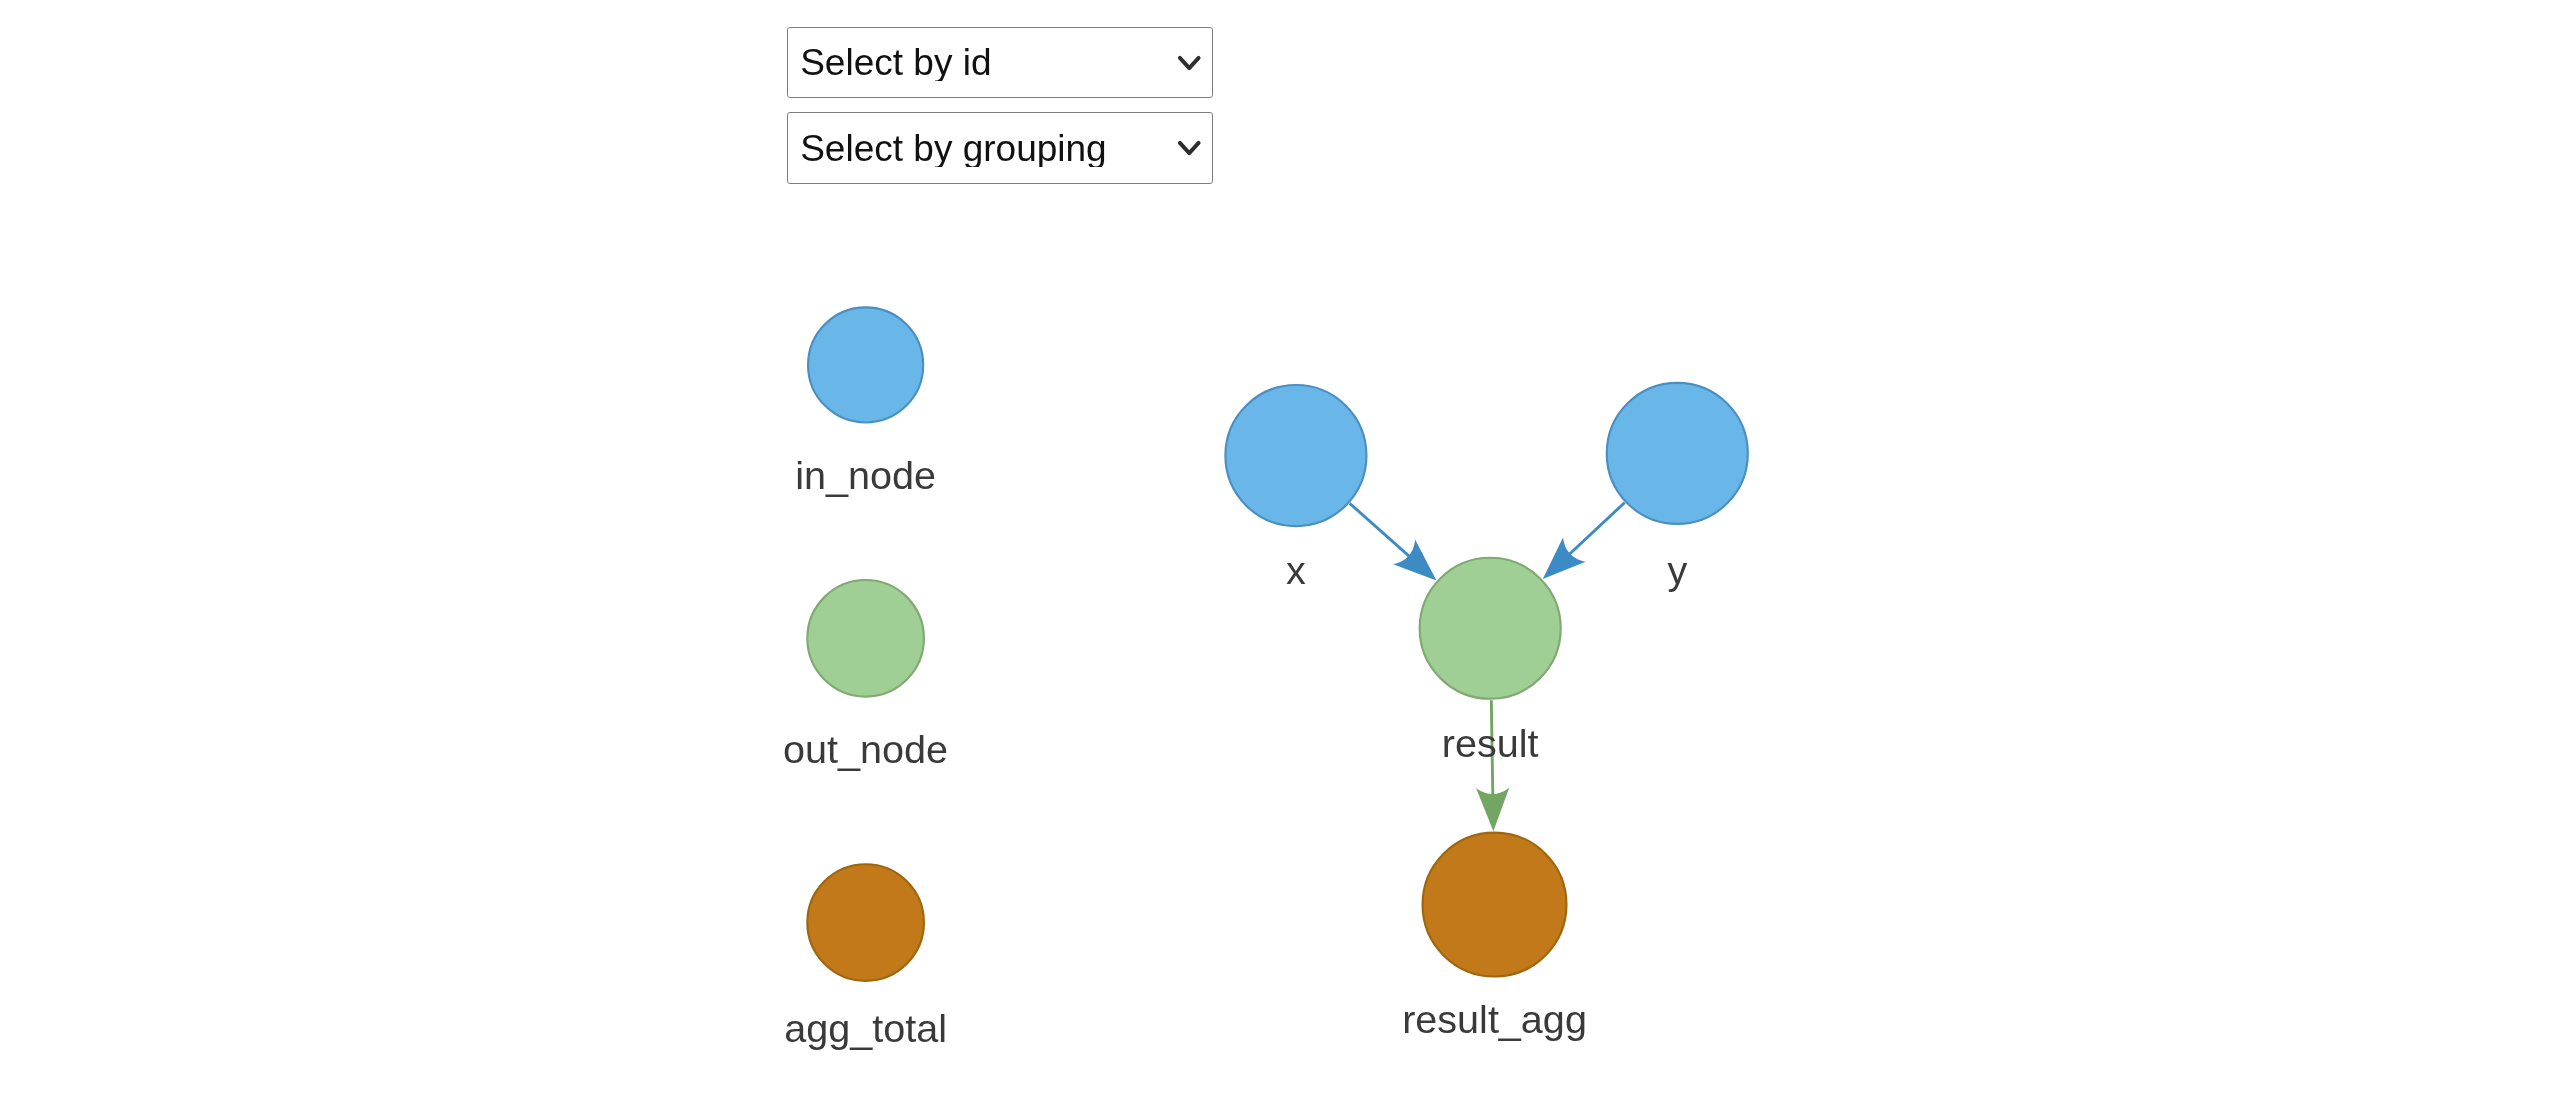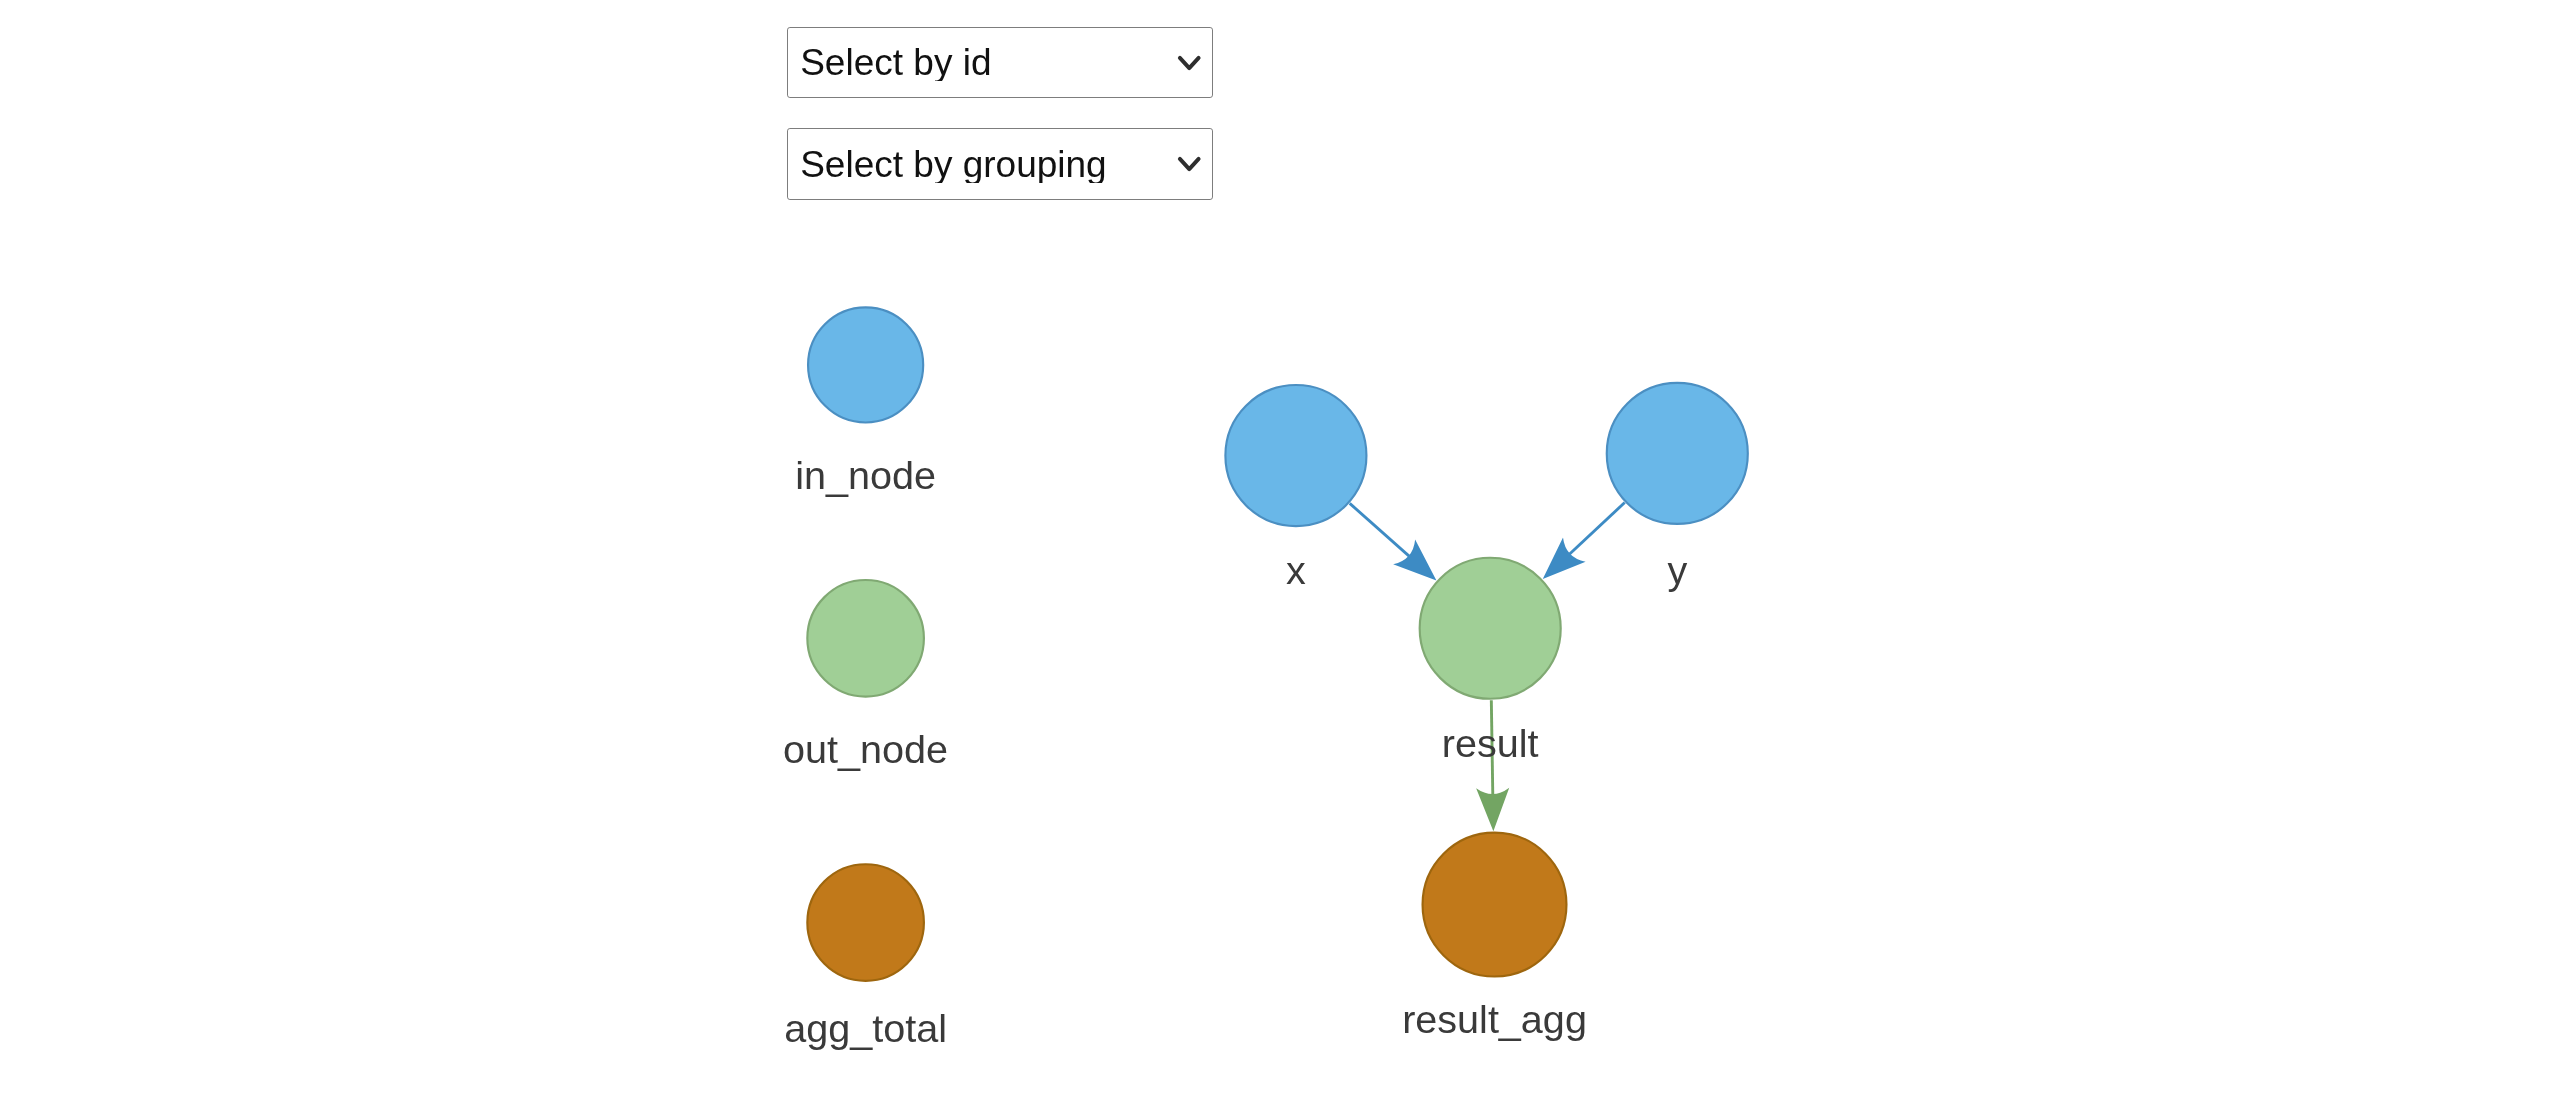--- a/index.html
+++ b/index.html
@@ -11,21 +11,21 @@
     overflow: hidden;
     font-family: "Liberation Sans", sans-serif;
   }
   .select-wrap {
     position: absolute;
     left: 743px;
     width: 426px;
     margin-left: 44px;
   }
   .select-wrap.first  { top: 27px;  height: 71px; }
-  .select-wrap.second { top: 128px; height: 72px; }
+  .select-wrap.second { top: 112px; height: 72px; }
   select.ui-select {
     -webkit-appearance: none;
     appearance: none;
     width: 100%;
     height: 100%;
     box-sizing: border-box;
     border: 1.8px solid #7d7d7d;
     border-radius: 2.9px;
     background: #ffffff;
     color: #111111;

